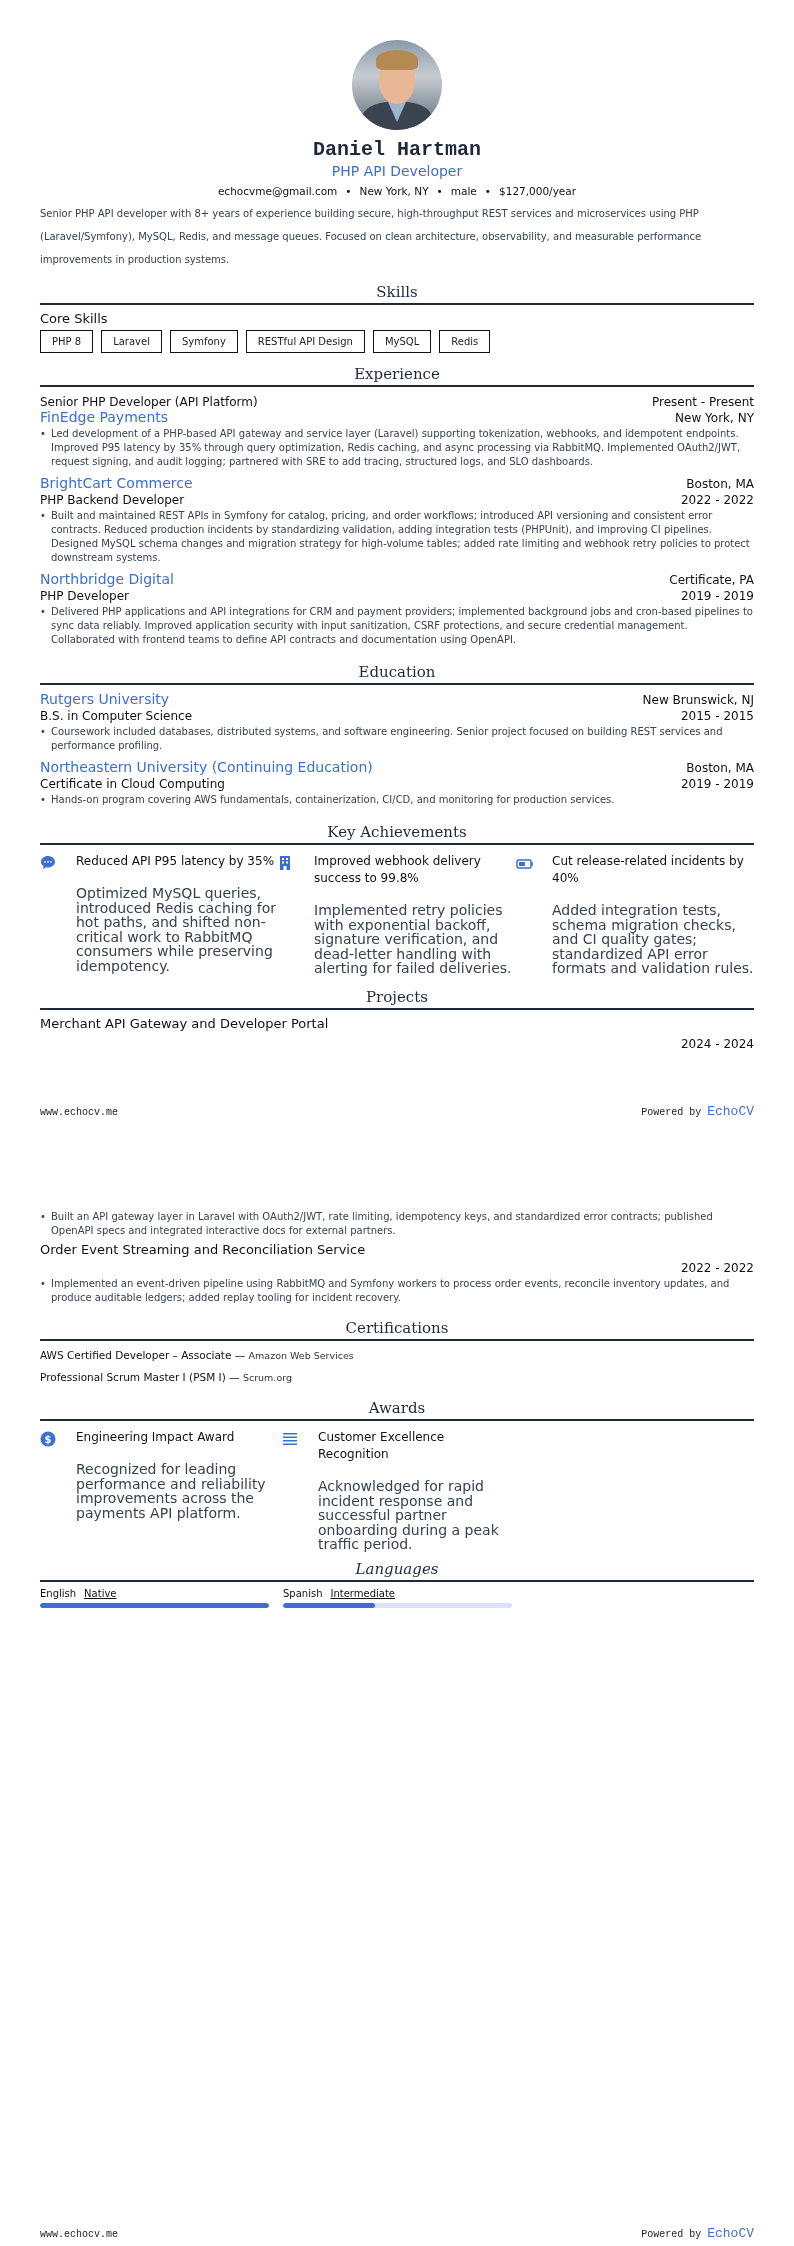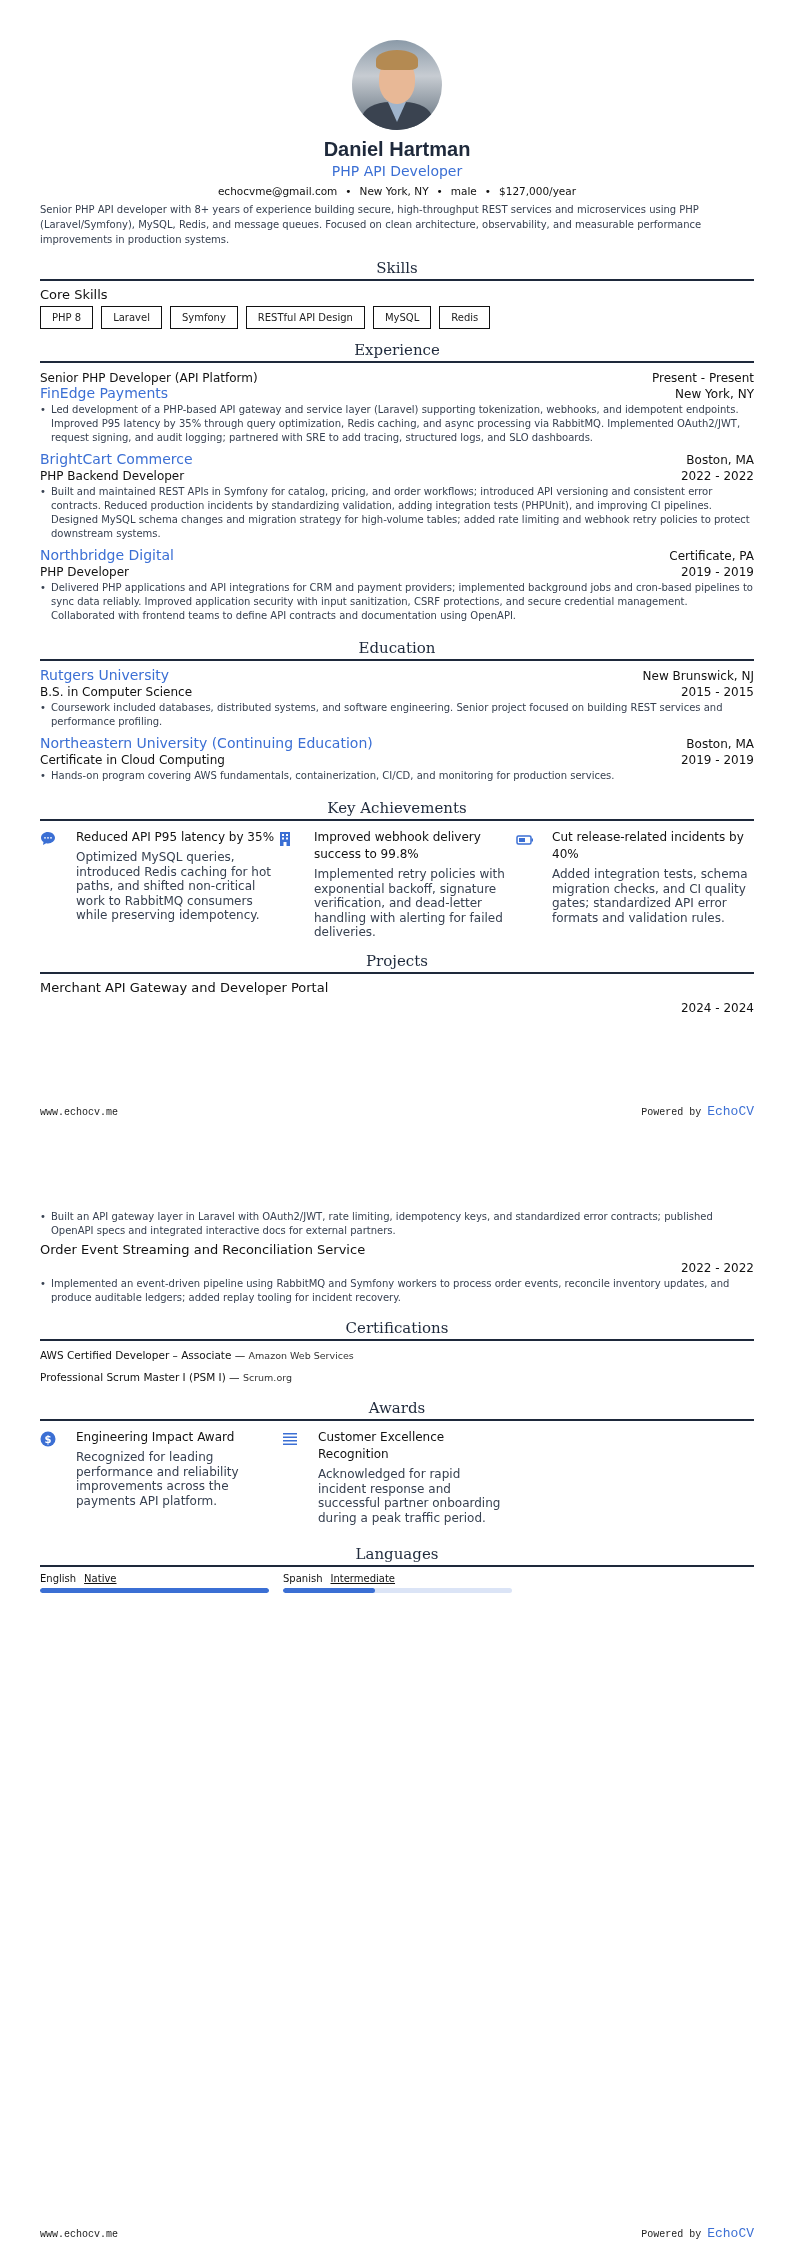--- a/index.html
+++ b/index.html
@@ -5,44 +5,44 @@
   * { box-sizing: border-box; margin: 0; padding: 0; }
   body { width: 794px; height: 2246px; background: #ffffff; font-family: "DejaVu Sans", "Liberation Sans", sans-serif; color: #1f2937; position: relative; overflow: hidden; }
   .page { position: absolute; left: 0; width: 794px; }
   .content { padding: 0 40px; }
   .header { text-align: center; padding-top: 40px; }
   .avatar { width: 90px; height: 90px; border-radius: 50%; margin: 0 auto; overflow: hidden; position: relative; background: linear-gradient(180deg,#8b9aa8 0%, #c7ccd2 40%, #5d6b78 100%); }
   .avatar .face { position: absolute; left: 27px; top: 18px; width: 36px; height: 46px; border-radius: 45% 45% 48% 48%; background: #e8b896; }
   .avatar .hair { position: absolute; left: 24px; top: 10px; width: 42px; height: 20px; border-radius: 50% 50% 20% 20%; background: #b48a52; }
   .avatar .body { position: absolute; left: 10px; top: 62px; width: 70px; height: 40px; border-radius: 40% 40% 0 0; background: #3a4350; }
   .avatar .collar { position: absolute; left: 36px; top: 62px; width: 18px; height: 20px; background: #9fb4cc; clip-path: polygon(0 0,100% 0,50% 100%); }
-  .name { font-family: Liberation Sans, sans-serif; font-weight: bold; font-size: 20px; color: #1e293b; margin-top: 8px; }
+  .name { font-family: Liberation Mono, monospace; font-weight: bold; font-size: 20px; color: #1e293b; margin-top: 8px; }
   .title { color: #3b6fd4; font-size: 14px; margin-top: 2px; }
   .contact { font-size: 10.5px; margin-top: 6px; color: #111; }
   .contact .dot { margin: 0 8px; }
   .section-title { font-family: "DejaVu Serif", "Liberation Serif", serif; font-size: 15px; text-align: center; color: #1e293b; padding-bottom: 2px; border-bottom: 2.5px solid #1e293b; margin-top: 12px; }
-  .summary { font-size: 10px; line-height: 15px; color: #374151; margin-top: 5px; }
+  .summary { font-size: 10px; line-height: 23px; color: #374151; margin-top: 5px; }
   .subhead { font-size: 13px; margin-top: 6px; color: #111; }
   .chips { display: flex; gap: 8px; margin-top: 4px; text-align: right; }
   .chip { border: 1px solid #111; font-size: 10px; padding: 5px 11px; color: #222; }
   .entry { margin-top: 6px; }
   .row { display: flex; justify-content: space-between; align-items: baseline; }
   .org { color: #3b6fd4; font-size: 14px; }
   .loc { font-size: 12px; color: #111; }
   .role { font-size: 12px; color: #111; margin-top: 2px; }
   .dates { font-size: 12px; color: #111; }
   .bullets { list-style: none; margin-top: 2px; }
   .bullets li { font-size: 10px; line-height: 14px; color: #374151; padding-left: 11px; position: relative; }
   .bullets li::before { content: "•"; position: absolute; left: 0; top: 0; }
   .grid3 { display: grid; grid-template-columns: repeat(3, 1fr); margin-top: 8px; }
   .grid2 { display: grid; grid-template-columns: repeat(2, 230px); gap: 12px; margin-top: 8px; }
   .card { display: flex; gap: 18px; }
   .card .ic { width: 18px; flex: 0 0 18px; padding-top: 2px; }
   .card .ctitle { font-size: 12px; color: #111; line-height: 17px; }
-  .card .cdesc { font-size: 12px; color: #374151; line-height: 14.5px; margin-top: 4px; }
+  .card .cdesc { font-size: 14px; color: #374151; line-height: 14.5px; margin-top: 16px; }
   .proj-name { font-size: 13px; color: #111; margin-top: 6px; }
   .proj-dates { text-align: right; font-size: 12px; color: #111; margin-top: 6px; }
   .cert { font-size: 10.5px; color: #111; margin-top: 8px; }
   .cert .issuer { font-size: 9.5px; color: #333; }
   .langs { display: flex; gap: 14px; margin-top: 6px; }
   .lang { width: 229px; }
   .lang .lbl { font-size: 10px; color: #111; }
   .lang .lbl span + span { margin-left: 8px; text-decoration: underline; }
   .bar { height: 5px; background: #dbe4f6; border-radius: 3px; margin-top: 4px; overflow: hidden; }
   .bar .fill { height: 100%; background: #3b6fd4; border-radius: 3px; }
@@ -250,21 +250,21 @@
               <rect x="1" y="11.5" width="14" height="1.5" fill="#3b6fd4"></rect>
             </svg>
         </div>
         <div>
           <div class="ctitle">Customer Excellence Recognition</div>
           <div class="cdesc">Acknowledged for rapid incident response and successful partner onboarding during a peak traffic period.</div>
         </div>
       </div>
     </div>
 
-    <div class="section-title" style="margin-top:20px;">Languages</div>
+    <div class="section-title" style="margin-top:8px;font-style:italic;">Languages</div>
     <div class="langs">
       <div class="lang">
         <div class="lbl"><span>English</span><span>Native</span></div>
         <div class="bar">
             <div class="fill" style="width:100%;"></div>
           </div>
       </div>
       <div class="lang">
         <div class="lbl"><span>Spanish</span><span>Intermediate</span></div>
         <div class="bar">

